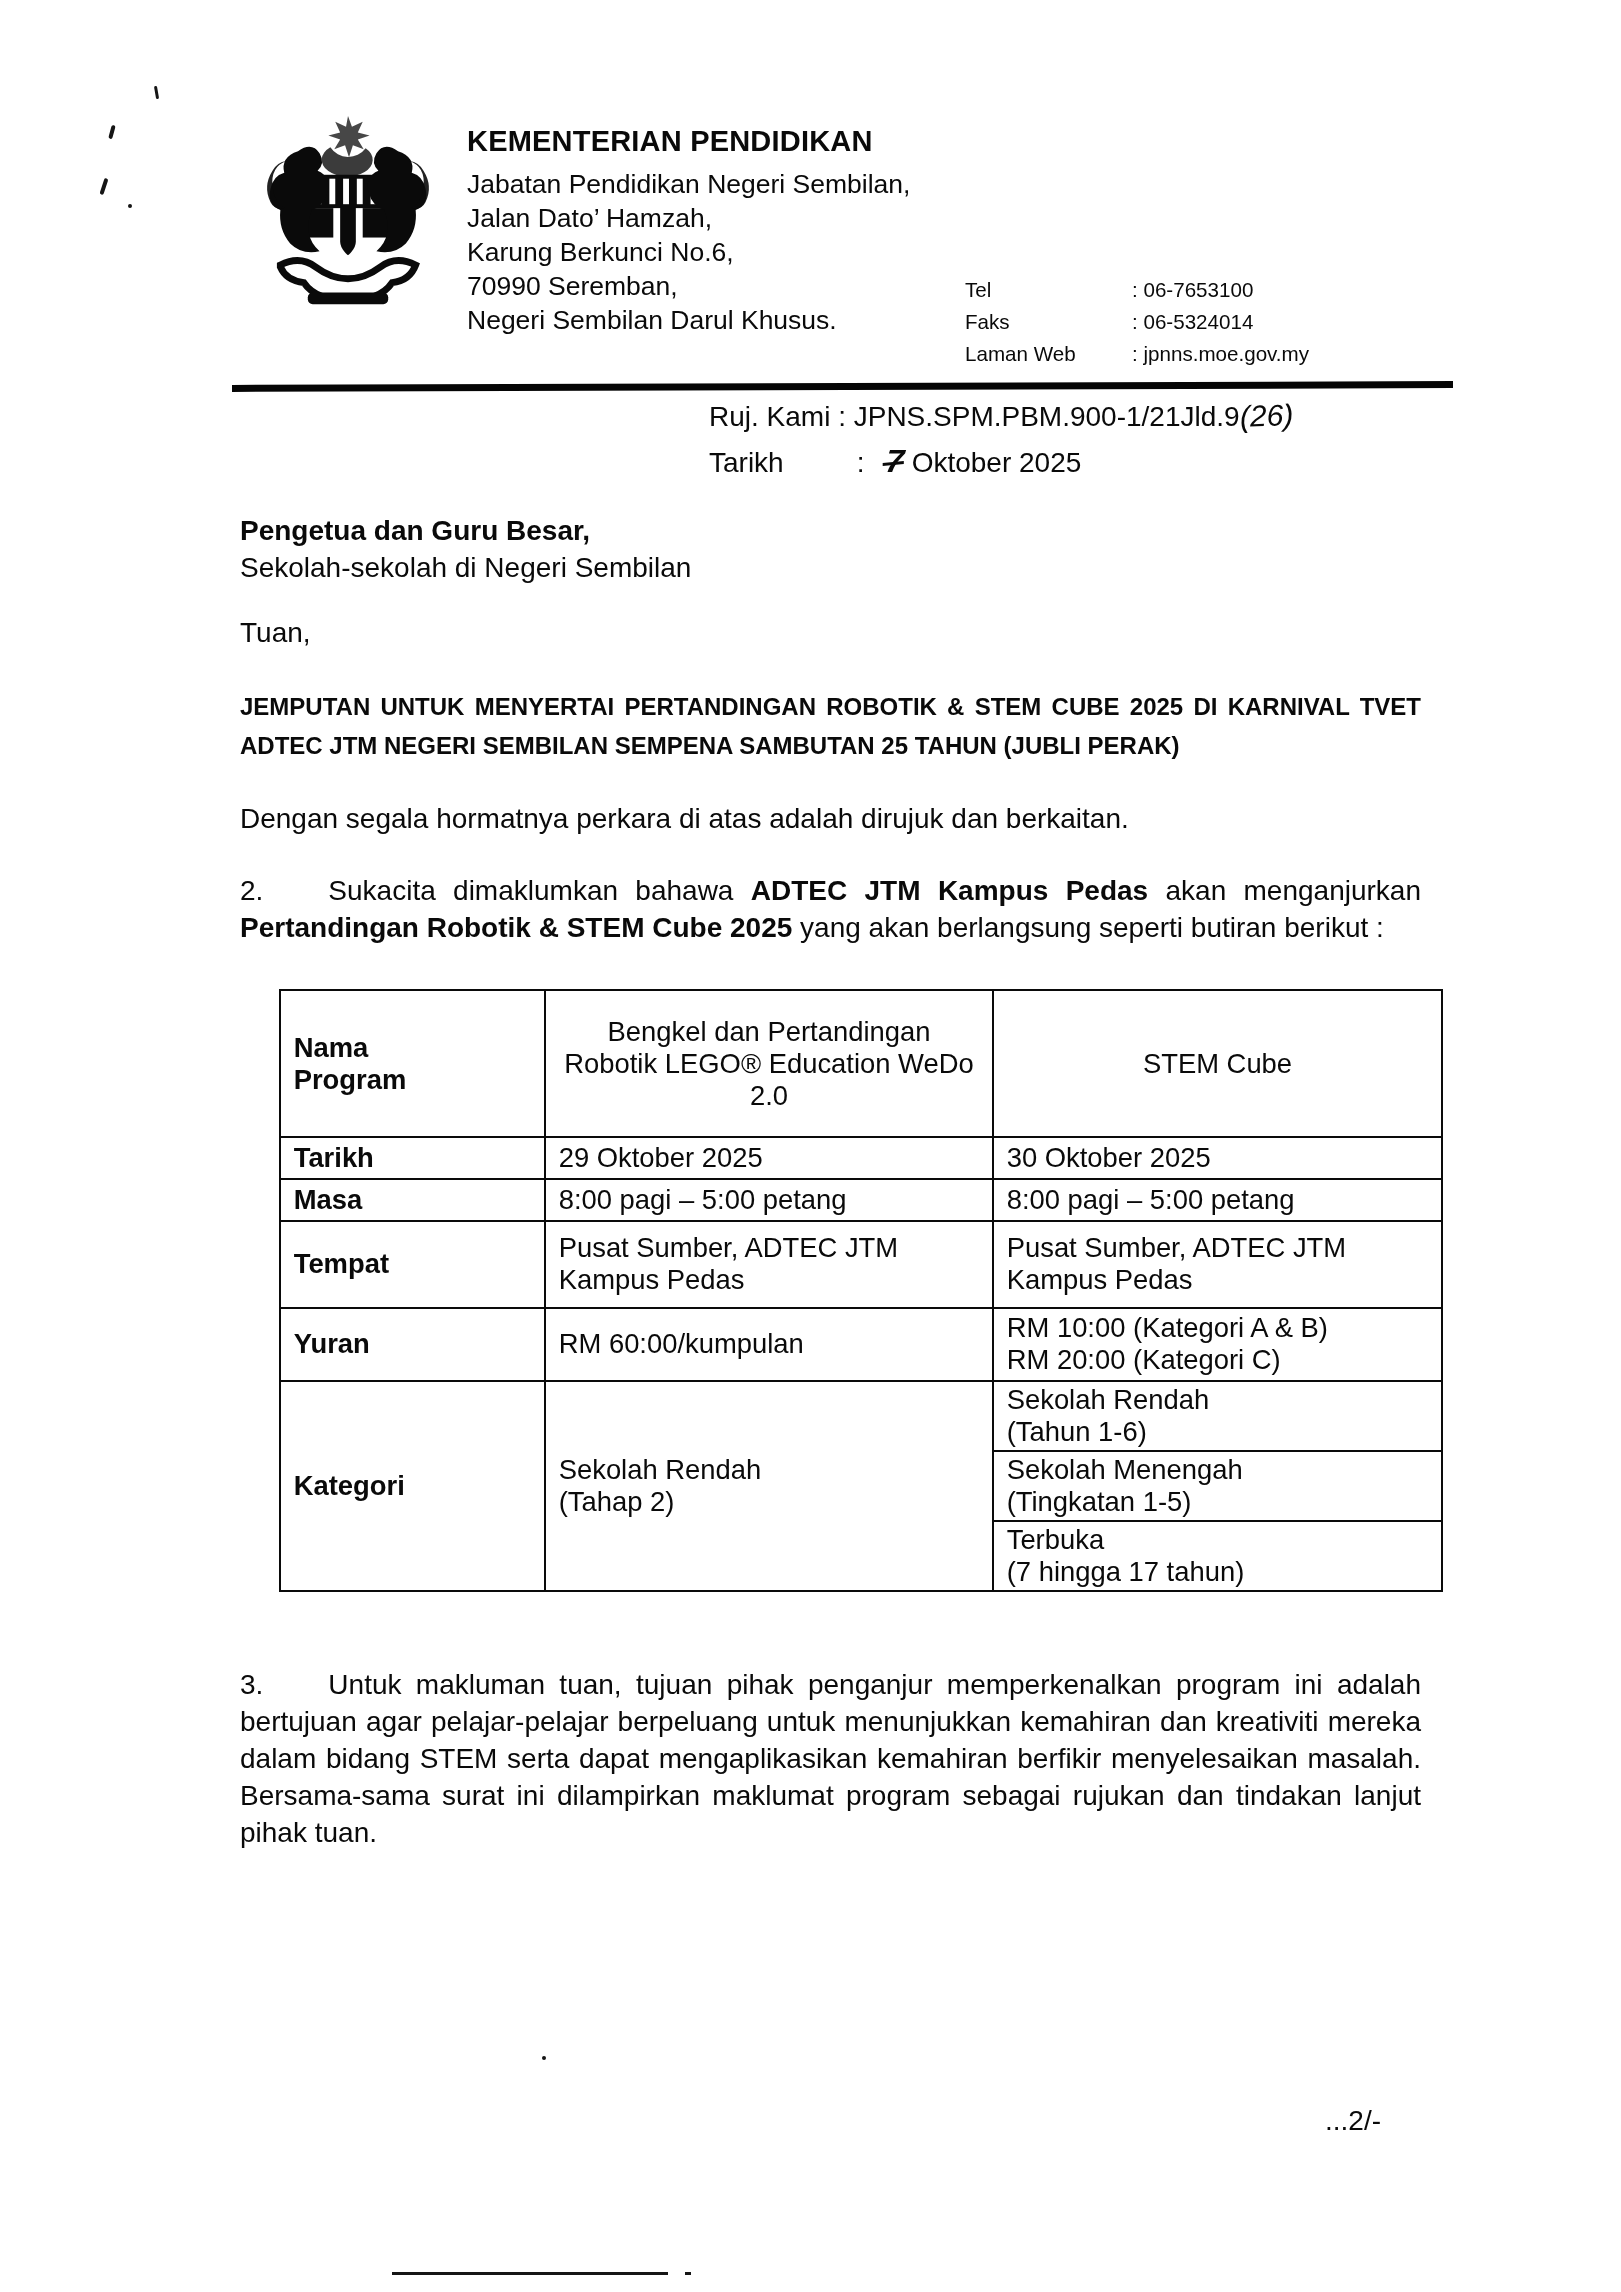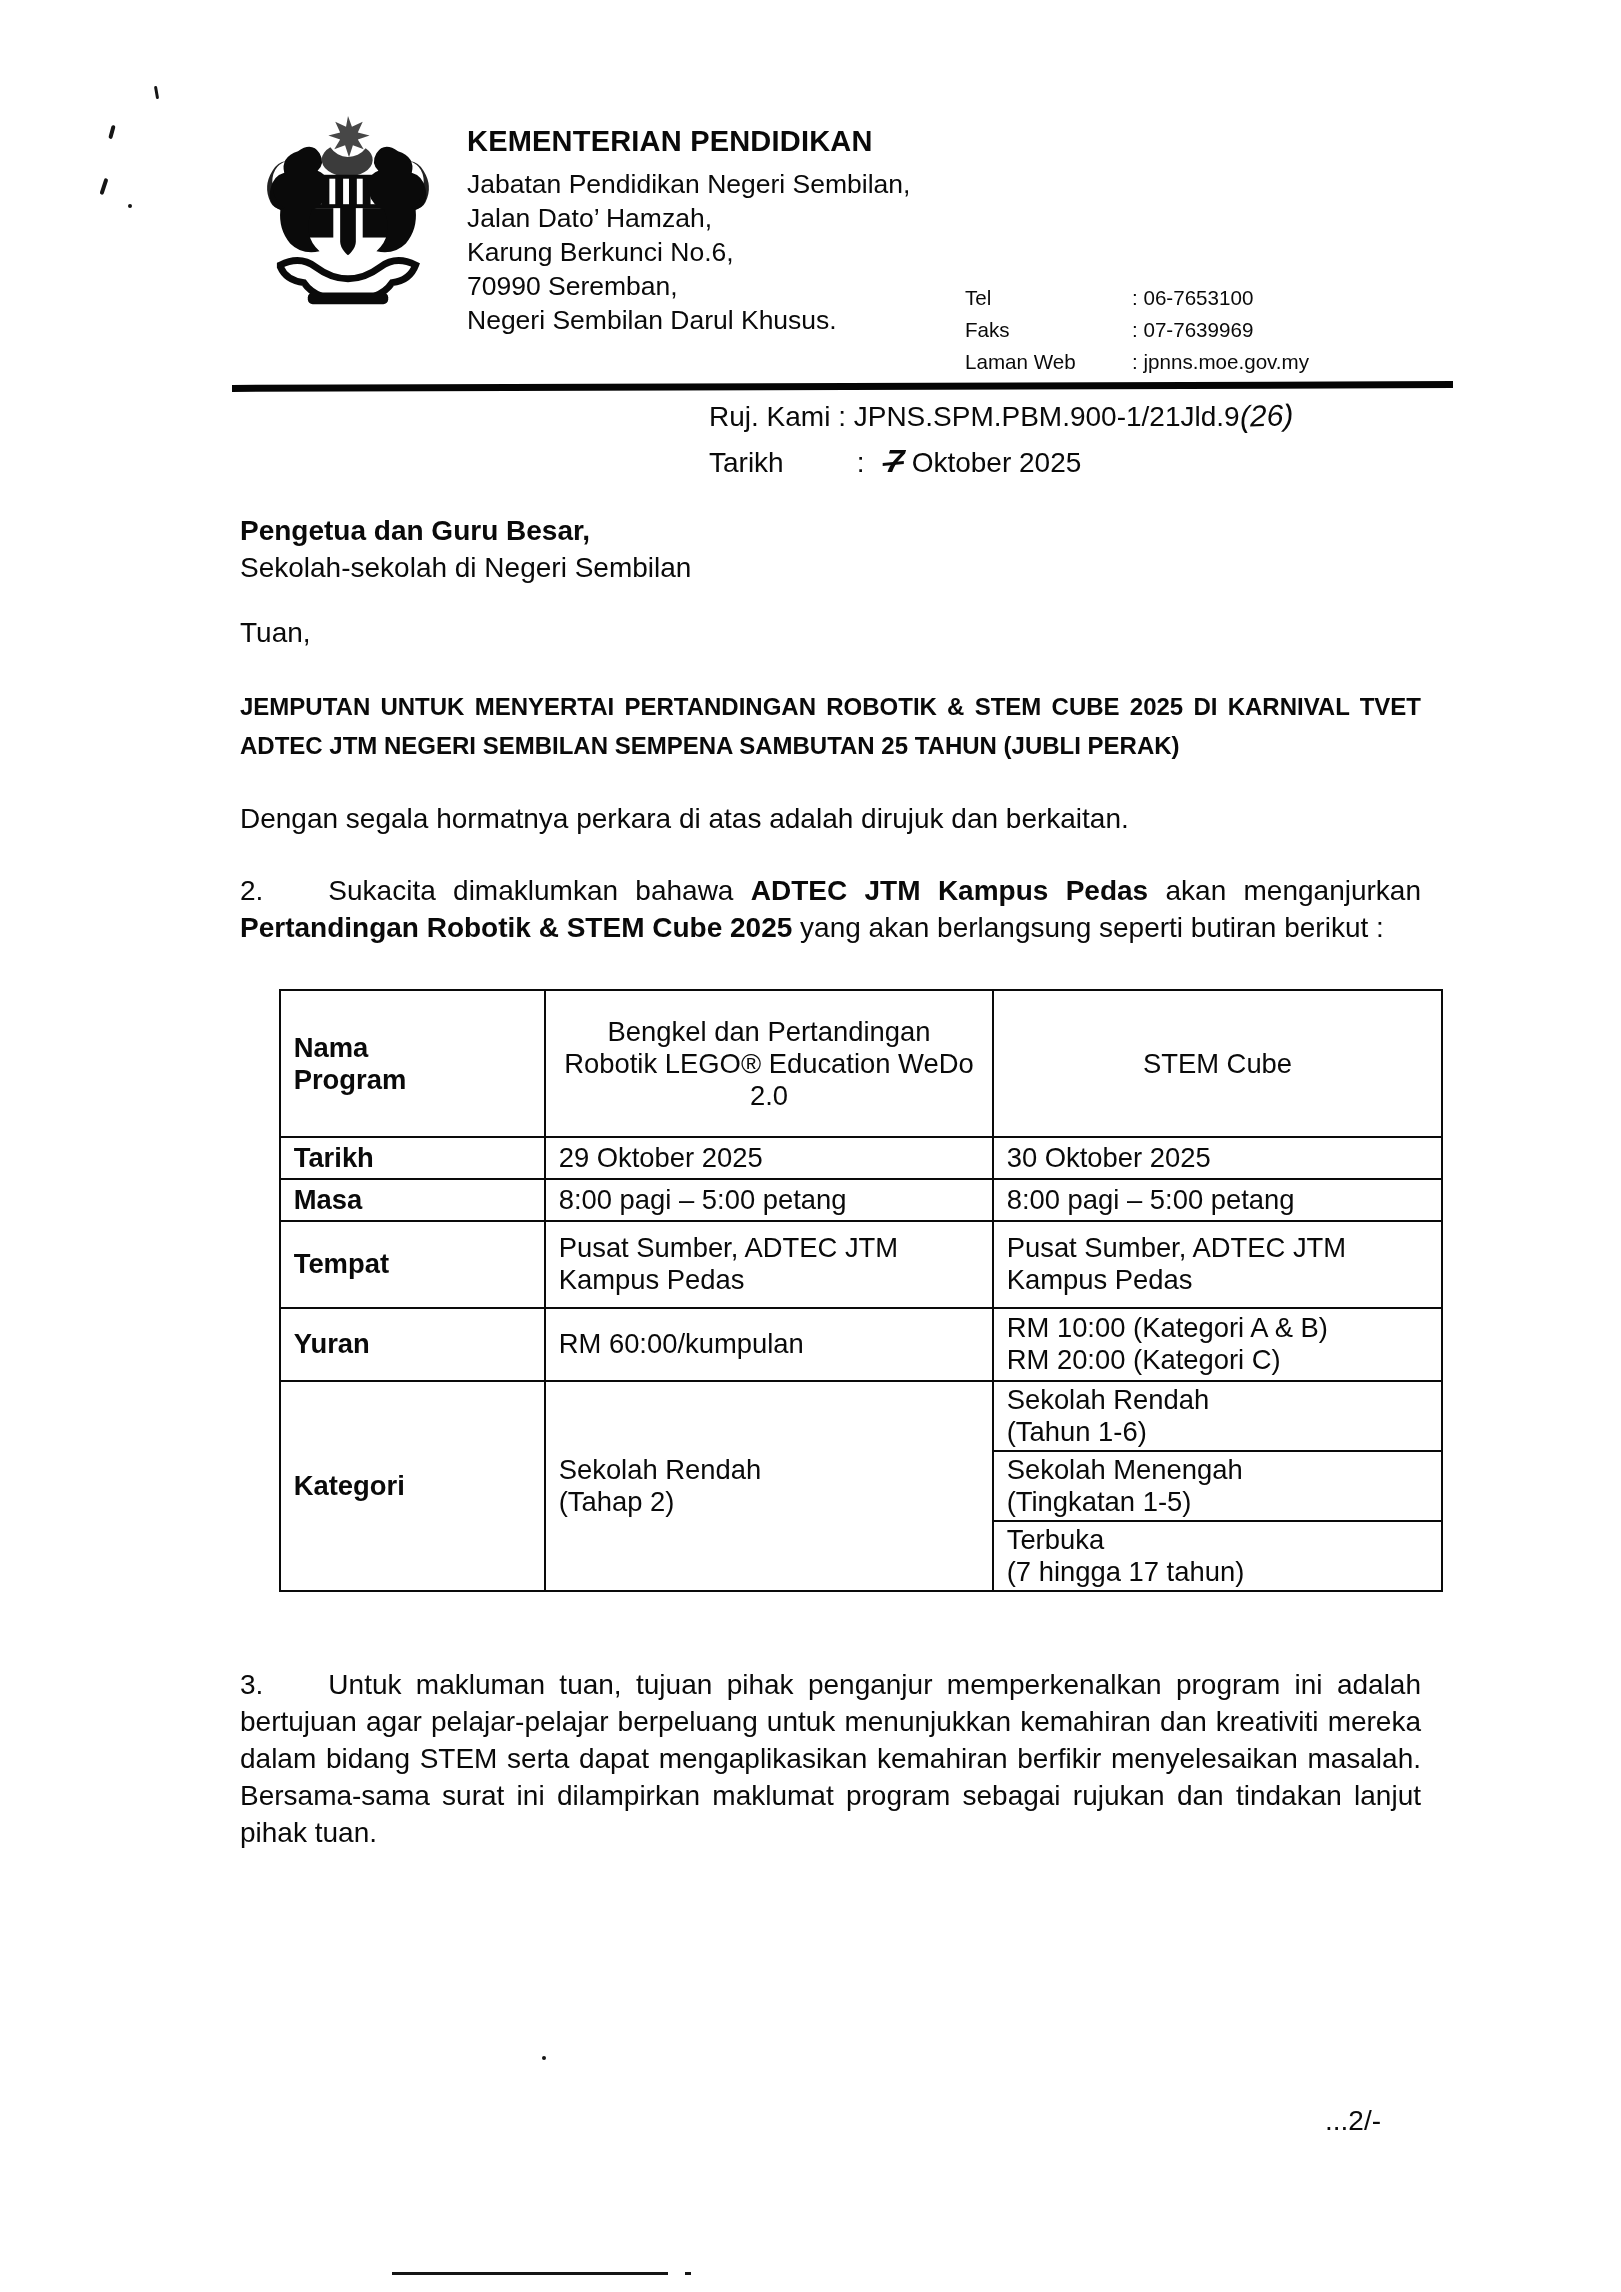--- a/index.html
+++ b/index.html
@@ -9,21 +9,21 @@
     position:relative; width:1621px; height:2293px; background:#ffffff;
     margin:0 auto; overflow:hidden;
     -webkit-font-smoothing:antialiased;
   }
 
   
   .logo { position:absolute; left:247px; top:110px; width:202px; height:208px; }
   .lh-text { position:absolute; left:467px; top:125px; }
   .ministry { font-size:29px; font-weight:bold; letter-spacing:0.2px; margin-bottom:8.8px; }
   .addr { font-size:26.5px; line-height:34px; }
-  .contact { position:absolute; left:965px; top:282px; font-size:20.6px; line-height:32px; }
+  .contact { position:absolute; left:965px; top:274px; font-size:20.6px; line-height:32px; }
   .contact-row { display:flex; }
   .contact-label { width:167px; }
   .contact-value { }
 
   .rule { position:absolute; left:232px; top:383px; width:1221px; height:6.9px; background:#050505; transform:rotate(-0.18deg); }
 
   
   .refblock { position:absolute; left:709px; top:394px; font-size:28px; line-height:44px; white-space:nowrap; }
   .tgap1 { display:inline-block; width:73px; }
   .tgap2 { display:inline-block; width:21.6px; }
@@ -113,21 +113,21 @@
     <div class="addr">Negeri Sembilan Darul Khusus.</div>
   </div>
 
   <div class="contact">
     <div class="contact-row">
       <span class="contact-label">Tel</span>
       <span class="contact-value">: 06-7653100</span>
     </div>
     <div class="contact-row">
       <span class="contact-label">Faks</span>
-      <span class="contact-value">: 07-7639969</span>
+      <span class="contact-value">: 06-5324014</span>
     </div>
     <div class="contact-row">
       <span class="contact-label">Laman Web</span>
       <span class="contact-value">: jpnns.moe.gov.my</span>
     </div>
   </div>
 
   <div class="rule"></div>
 
   <div class="refblock">

